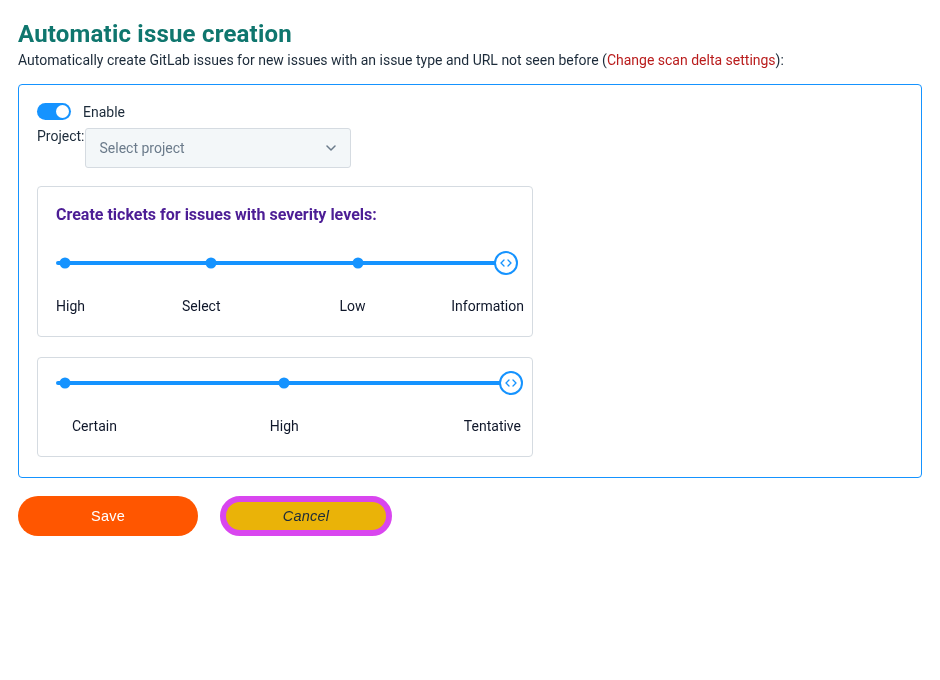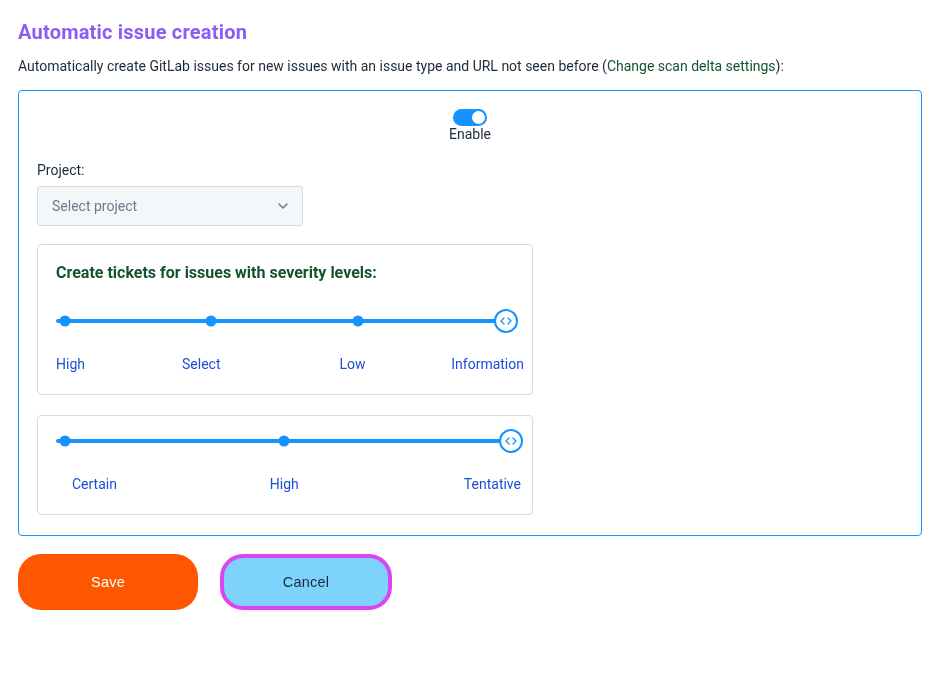--- a/index.html
+++ b/index.html
@@ -5,46 +5,46 @@
   * { box-sizing: border-box; }
   body {
     margin: 0;
     padding: 18px;
     font-family: -apple-system, BlinkMacSystemFont, "Segoe UI", Roboto, Arial, sans-serif;
     color: #1c2b3a;
     width: 940px;
     background: #fff;
   }
   h1 {
-    font-size: 20px;
+    font-size: 24px;
     font-weight: 700;
-    margin: 2px 0 14px 0;
-    color: #8b5cf6;
+    margin: 2px 0 4px 0;
+    color: #0f766e;
     letter-spacing: 0.2px;
   }
   .intro {
     font-size: 14px;
     color: #1c2b3a;
     margin-bottom: 16px;
   }
   .intro a {
-    color: #14532d;
+    color: #b91c1c;
     text-decoration: none;
   }
   .panel {
     border: 1px solid #1593ff;
     border-radius: 4px;
     padding: 18px 18px 20px 18px;
     margin-bottom: 18px;
   }
   .toggle-row {
     display: flex;
     align-items: center;
-    margin-bottom: 20px;
-    flex-direction: column;
+    gap: 12px;
+    margin-bottom: 8px;
   }
   .toggle {
     position: relative;
     width: 34px;
     height: 17px;
     background: #1593ff;
     border-radius: 10px;
     cursor: pointer;
   }
   .toggle .knob {
@@ -60,21 +60,22 @@
     font-size: 14px;
     color: #1c2b3a;
   }
   .selects {
     display: flex;
     gap: 24px;
     margin-bottom: 18px;
   }
   .select-group {
     display: flex;
-    flex-direction: column;
+    flex-direction: row;
+    text-align: right;
   }
   .select-label {
     font-size: 14px;
     color: #1c2b3a;
     margin-bottom: 8px;
   }
   .select-box {
     width: 266px;
     height: 40px;
     border: 1px solid #d5dbe1;
@@ -102,21 +103,21 @@
     border: 1px solid #d5dbe1;
     border-radius: 4px;
     padding: 18px 18px 20px 18px;
     margin-bottom: 20px;
     width: 496px;
   }
   .card h2 {
     font-size: 16px;
     font-weight: 700;
     margin: 0 0 32px 0;
-    color: #14532d;
+    color: #4c1d95;
   }
   .slider-wrap {
     position: relative;
     height: 14px;
     margin-bottom: 28px;
   }
   .slider-wrap.n4 { width: 450px; }
   .slider-wrap.n3 { width: 455px; }
   .track {
     position: absolute;
@@ -154,51 +155,52 @@
   .handle svg { stroke: #1593ff; }
   .labels-row {
     position: relative;
     height: 18px;
   }
   .labels-row.n4 { width: 450px; }
   .labels-row.n3 { width: 455px; }
   .slabel {
     position: absolute;
     font-size: 14px;
-    color: #1d4ed8;
+    color: #0f172a;
     white-space: nowrap;
     top: 0;
   }
   .actions {
     display: flex;
     gap: 22px;
     margin-top: 2px;
   }
   .btn {
-    height: 56px;
+    height: 40px;
     border-radius: 23px;
     font-size: 14.5px;
     font-weight: 500;
     cursor: pointer;
     display: flex;
     align-items: center;
     justify-content: center;
     letter-spacing: 0.2px;
   }
   .btn-primary {
     width: 180px;
     background: #ff5600;
     color: #fff;
     border: none;
   }
   .btn-secondary {
     width: 172px;
-    background: #7dd3fc;
-    color: #1c2b3a;
-    border: 4px solid #d946ef;
+    background: #eab308;
+    color: #1c2b3a;
+    border: 6px solid #d946ef;
+    font-style: italic;
   }
 </style>
 </head>
 <body>
 
 <h1>Automatic issue creation</h1>
 
 <div class="intro">
   <span>Automatically create GitLab issues for new issues with an issue type and URL not seen before  (</span><a href="#">Change scan delta settings</a><span>):</span>
 </div>

